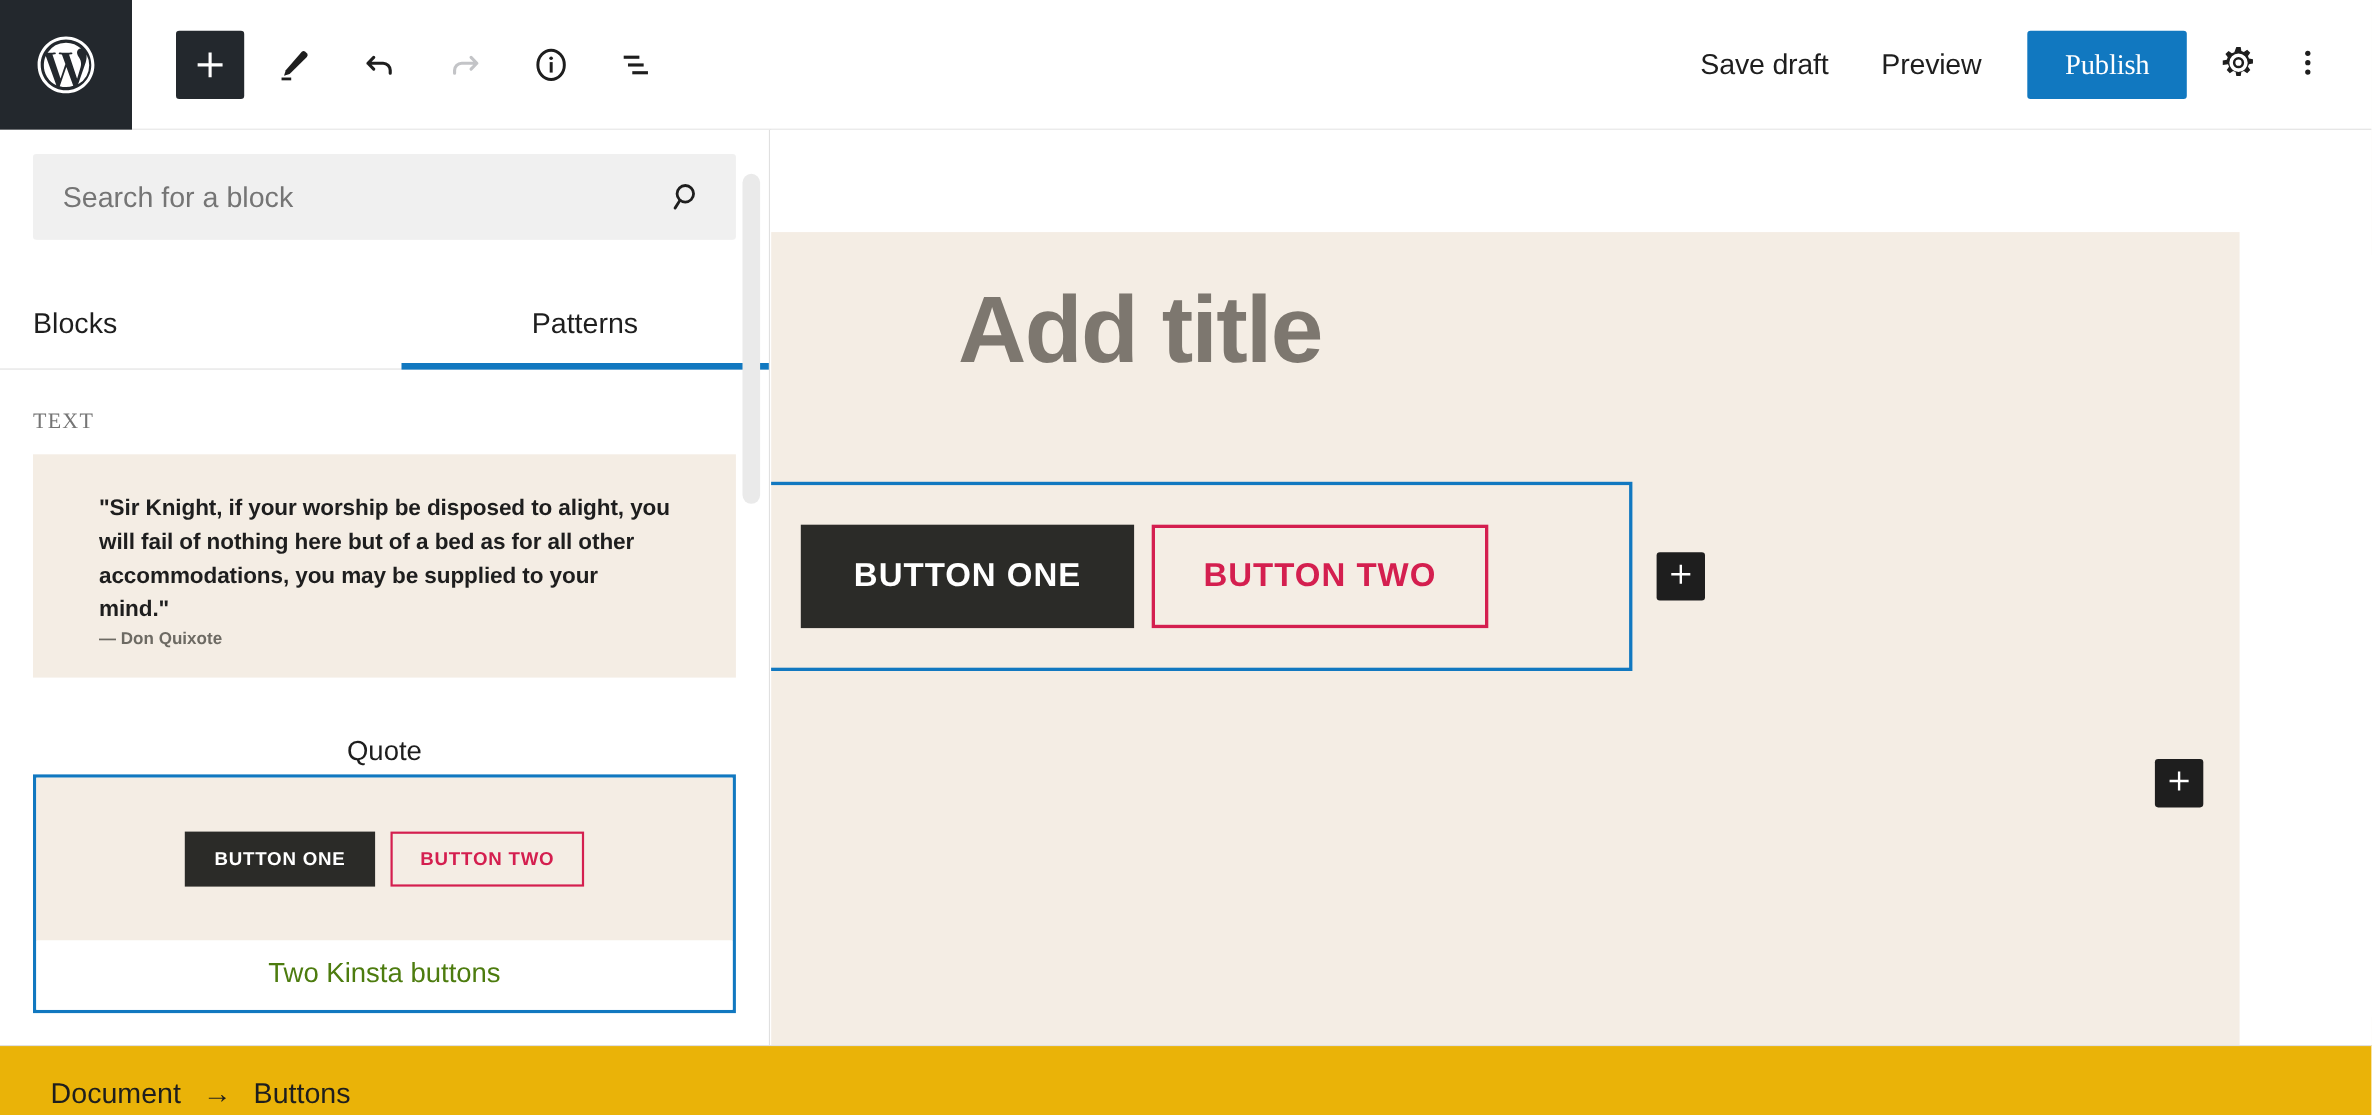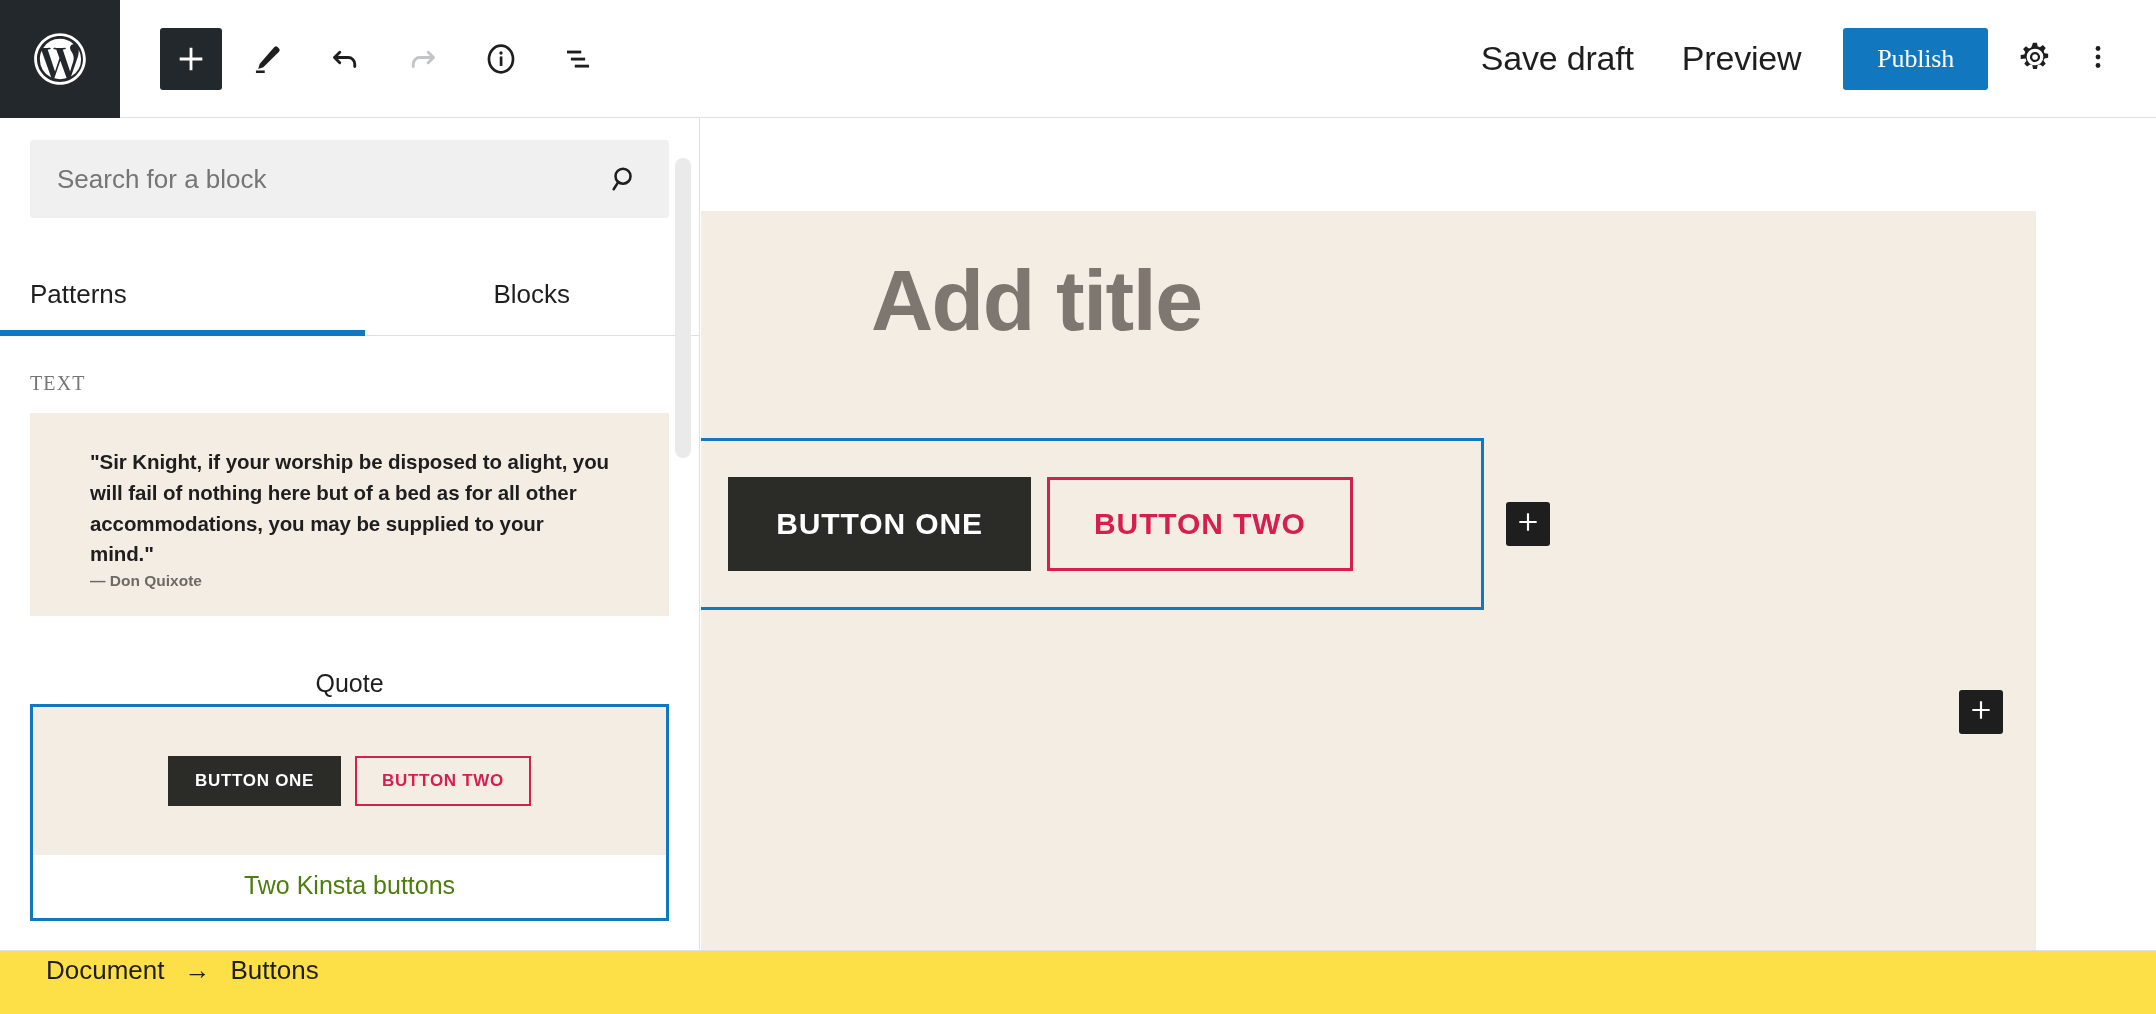--- a/index.html
+++ b/index.html
@@ -38,21 +38,21 @@
   .tb-btn.primary { background: #23282d; border-radius: 3px; width: 62px; height: 62px; }
   .tb-btn svg { display: block; }
 
   .topbar-right {
     margin-left: auto;
     display: flex; align-items: center;
     padding-right: 36px; gap: 0px;
   }
   .txt-btn {
     background: transparent; border: none;
-    font-size: 34px; color: #1e1e1e;
+    font-size: 26px; color: #1e1e1e;
     font-family: "Liberation Sans", sans-serif;
     padding: 14px 24px;
     letter-spacing: -0.2px;
   }
   .publish-btn {
     background: #1178c0;
     color: #ffffff;
     border: none;
     font-size: 26px;
     font-family: Liberation Serif, serif;
@@ -265,23 +265,23 @@
   .appender.block-level {
     position: absolute;
     left: 1258px;
     top: 479px;
   }
 
   
   .footer {
     position: absolute; left: 0; bottom: 0;
     width: 2156px; height: 64px;
-    background: #fde047;
+    background: #eab308;
     border-top: 1px solid #e0e0e0;
-    display: flex; align-items: flex-start;
+    display: flex; align-items: flex-end;
     padding-left: 36px;
   }
   .crumb {
     font-size: 26px;
     color: #1e1e1e;
     background: transparent; border: none;
     padding: 4px 10px;
     font-family: "Liberation Sans", sans-serif;
   }
   .crumb-sep {
@@ -393,22 +393,22 @@
         <span class="search-ico">
           <svg width="34" height="34" viewBox="0 0 24 24">
             <circle cx="10.6" cy="10" r="5.3" fill="none" stroke="#1e1e1e" stroke-width="1.8"></circle>
             <path d="M7.2 14.2L4 19.2" stroke="#1e1e1e" stroke-width="1.8" stroke-linecap="round" fill="none"></path>
           </svg>
         </span>
       </div>
     </div>
 
     <div class="tabs">
+      <button class="tab">Blocks</button>
       <button class="tab active">Patterns</button>
-      <button class="tab">Blocks</button>
     </div>
 
     <div class="section-title">TEXT</div>
 
     <div class="pattern-item">
       <div class="pattern-frame">
         <div class="quote-text">"Sir Knight, if your worship be disposed to alight, you will fail of nothing here but of a bed as for all other accommodations, you may be supplied to your mind."</div>
         <div class="quote-cite">— Don Quixote</div>
       </div>
       <div class="pattern-label">Quote</div>

